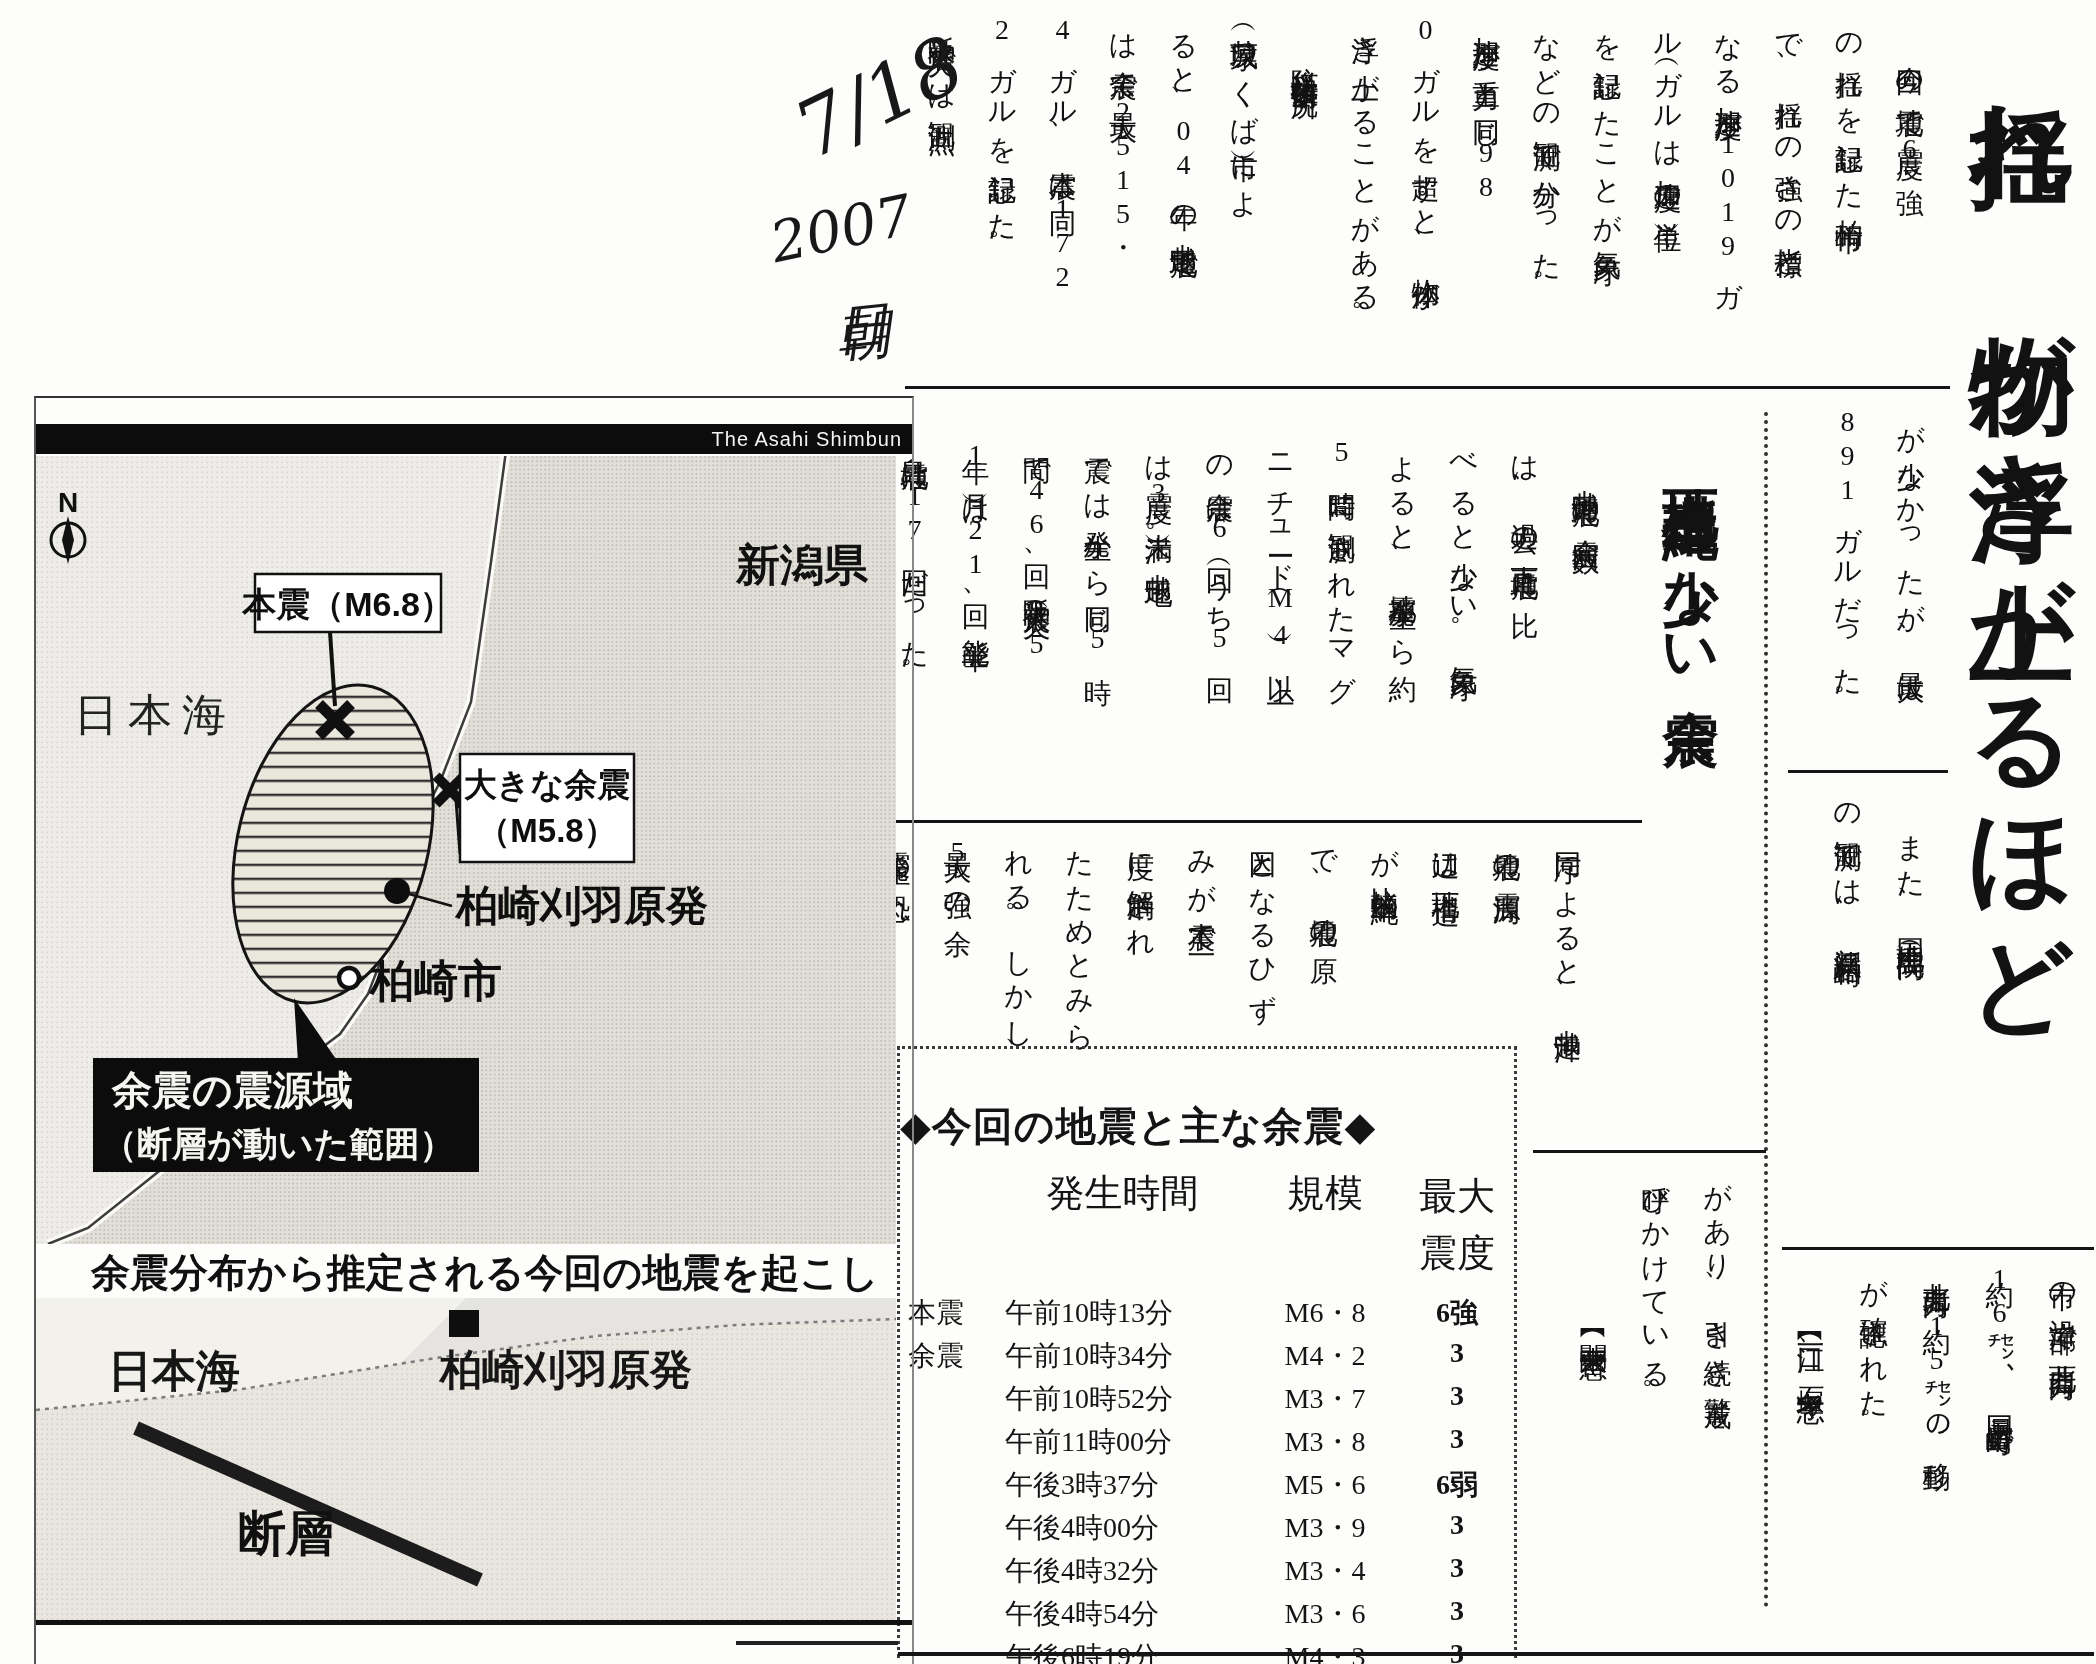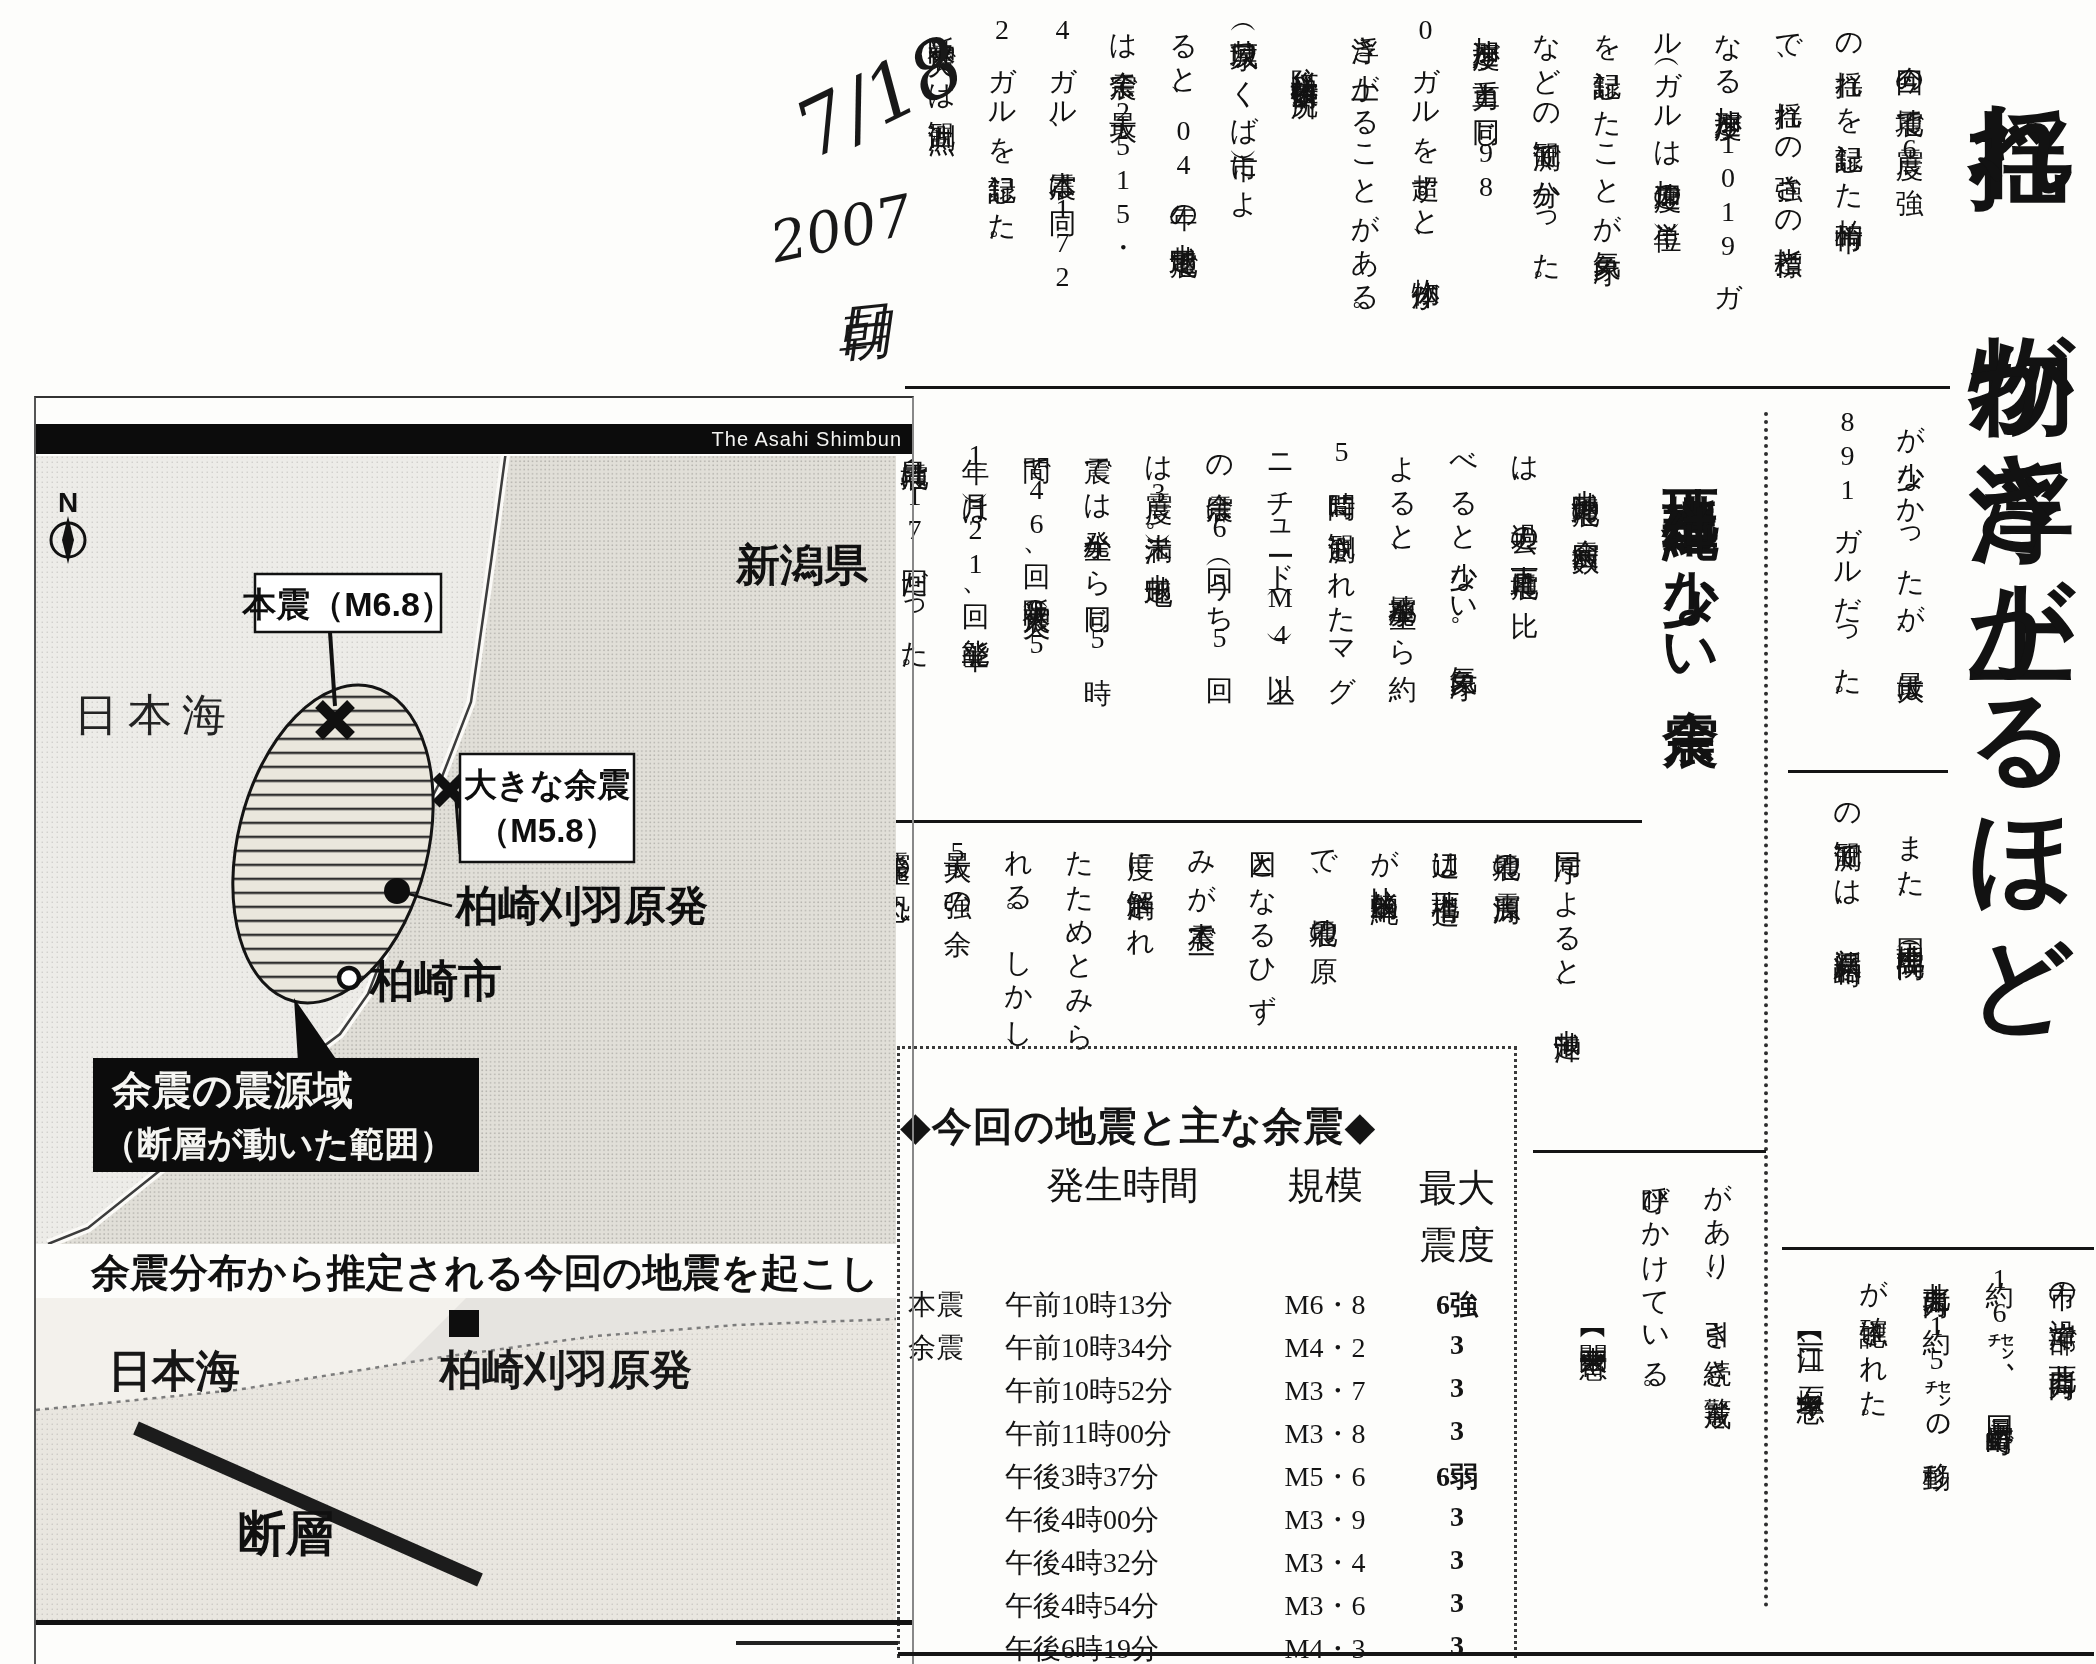--- a/index.html
+++ b/index.html
@@ -34,21 +34,21 @@
   #hw-md{left:792px;top:52px;font-size:78px;transform:rotate(-26deg);}
   #hw-y{left:770px;top:196px;font-size:56px;transform:rotate(-12deg);}
   #hw-p{left:826px;top:264px;font-size:54px;writing-mode:vertical-rl;text-orientation:upright;
         transform:rotate(-6deg);height:140px;font-style:italic;}
   
   #tablebox{position:absolute;left:897px;top:1046px;width:620px;height:612px;
             border:3px dotted #3a3a3a;border-bottom:none;box-sizing:border-box;}
   .ttitle{margin-top:50px;text-align:left;font-size:40px;font-weight:600;
           font-family:"Liberation Sans","DejaVu Sans",sans-serif;letter-spacing:1px;}
   .tgrid{display:grid;grid-template-columns:95px 255px 150px 114px;align-items:start;}
-  .thead{margin-top:6px;font-size:38px;}
+  .thead{margin-top:14px;font-size:38px;}
   .thead span{text-align:center;}
   .tcol-int{white-space:pre;line-height:57px;}
   .trows{margin-top:12px;}
   .trow{display:grid;grid-template-columns:95px 255px 150px 114px;height:43px;font-size:28px;}
   .trow .tlabel{padding-left:8px;}
   .trow .ttime{padding-left:10px;}
   .trow .tmag{text-align:center;}
   .trow .tint{text-align:center;font-weight:bold;}
   
   #figure{position:absolute;left:34px;top:396px;width:864px;height:1266px;

